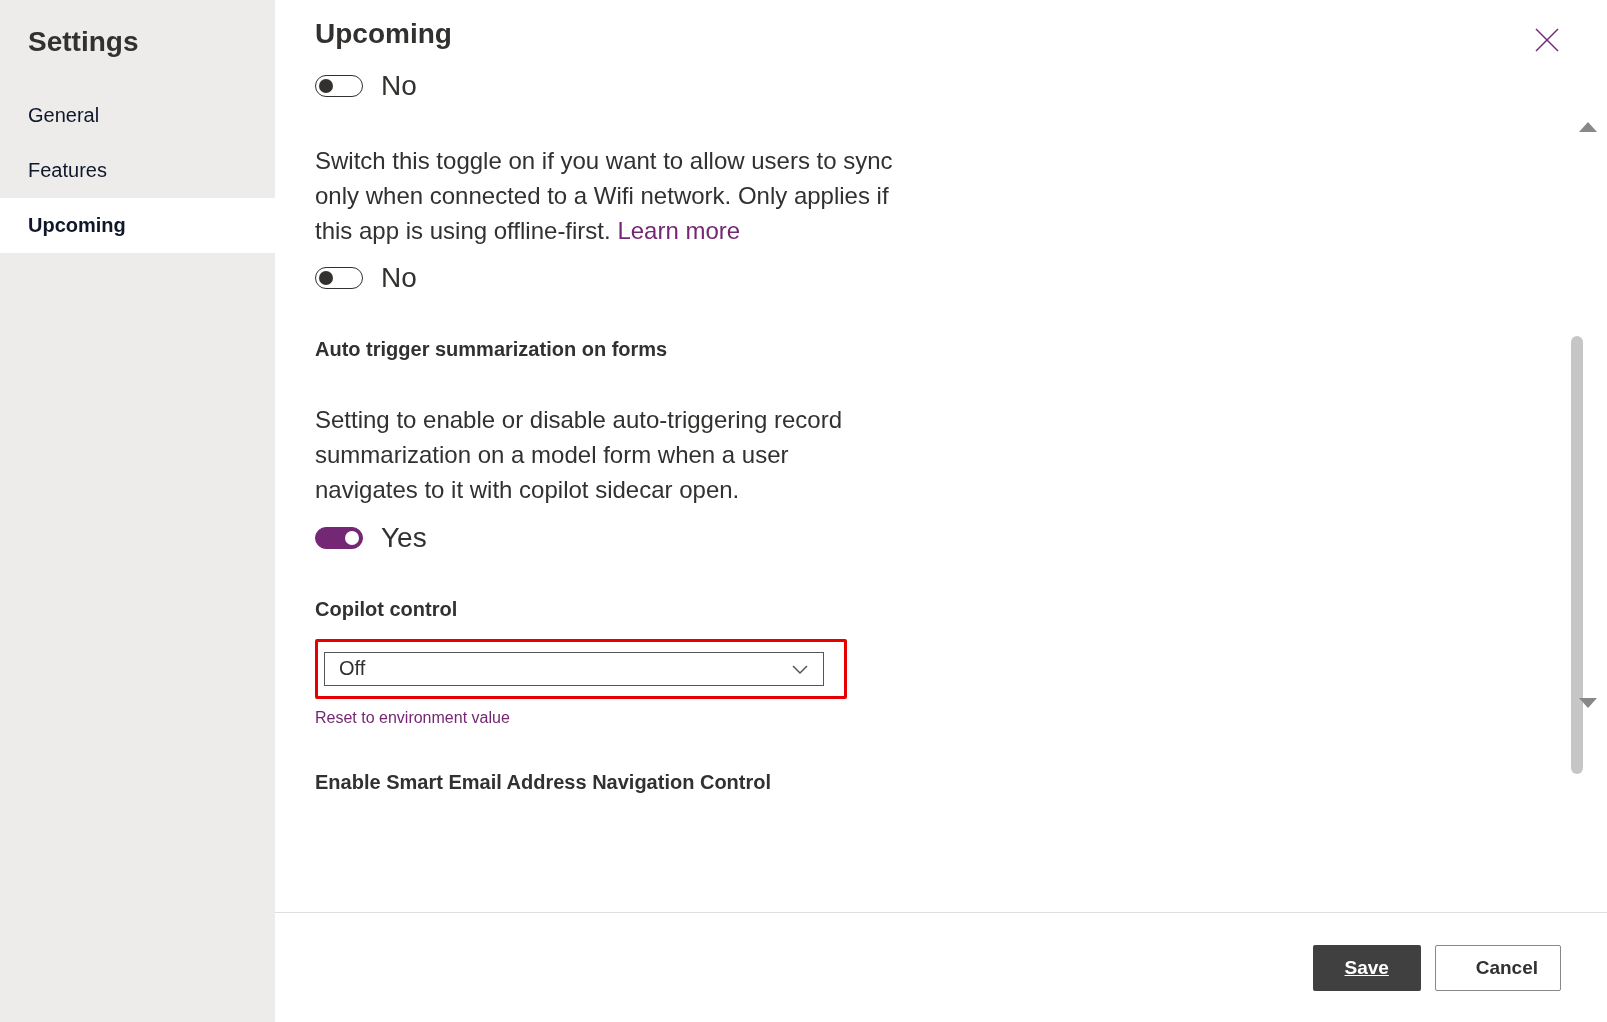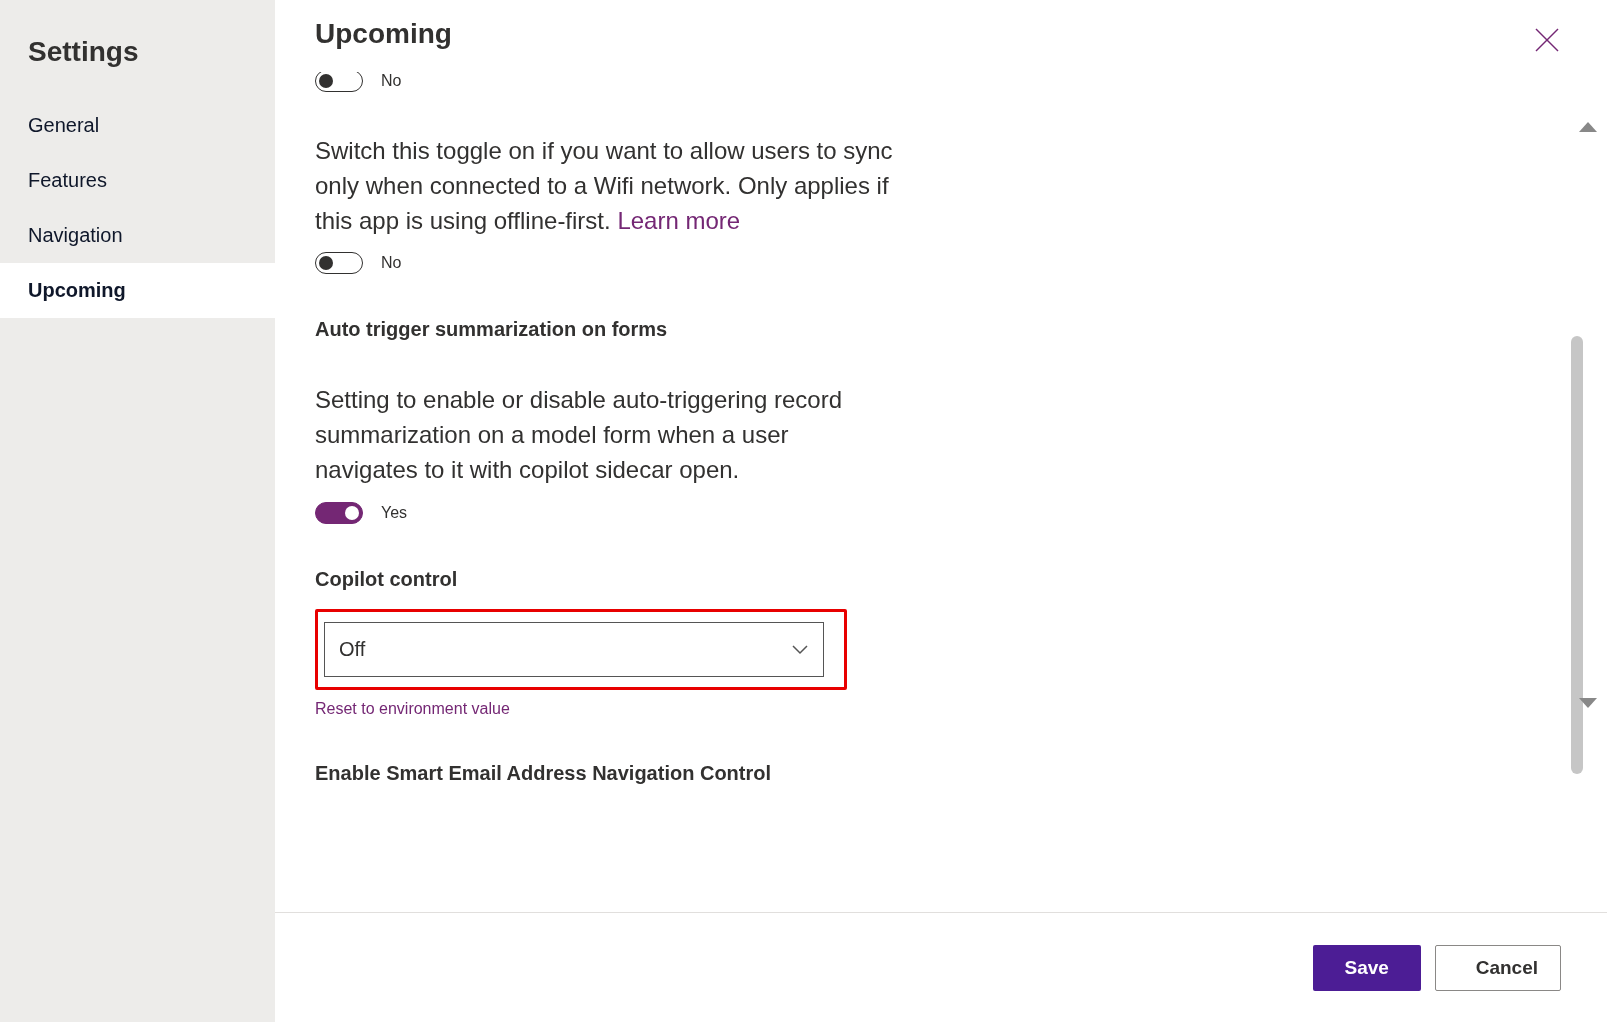--- a/index.html
+++ b/index.html
@@ -3,21 +3,21 @@
 <meta charset="utf-8">
 <style>
   * { box-sizing: border-box; margin: 0; padding: 0; }
   html, body { height: 100%; font-family: "Segoe UI", Arial, sans-serif; color: #323130; }
   body { display: flex; width: 1607px; height: 1022px; overflow: hidden; background: #fff; }
 
   
   .sidebar {
     width: 275px;
     background: #edecea;
-    padding-top: 28px;
+    padding-top: 18px;
     flex-shrink: 0;
   }
   .sidebar-title {
     font-size: 28px;
     font-weight: 600;
     padding: 8px 28px 30px 28px;
   }
   .sidebar-item {
     font-size: 20px;
     padding: 16px 28px;
@@ -107,35 +107,35 @@
     background: #742774;
     border: 1px solid #742774;
   }
   .toggle.on .knob {
     position: absolute;
     right: 3px; top: 3px;
     width: 14px; height: 14px;
     border-radius: 50%;
     background: #fff;
   }
-  .toggle-label { font-size: 16px; }
+  .toggle-label { font-size: 28px; }
 
   .select-wrap {
     margin-top: 18px;
     position: relative;
   }
   .highlight-box {
     border: 3px solid #e80000;
     padding: 10px 6px;
     width: 532px;
     border-radius: 2px;
   }
   .select {
     width: 500px;
-    height: 55px;
+    height: 34px;
     border: 1px solid #555;
     background: #fff;
     display: flex;
     align-items: center;
     justify-content: space-between;
     padding: 0 14px;
     font-size: 20px;
     cursor: pointer;
   }
   .chevron {
@@ -182,36 +182,33 @@
     min-width: 108px;
     padding: 0 22px;
     font-size: 19px;
     font-weight: 600;
     border-radius: 2px;
     cursor: pointer;
     display: inline-flex;
     align-items: center;
     justify-content: center;
   }
-  .btn.primary { background: #4c1d95; color: #fff; border: none; }
+  .btn.primary { background: #404040; color: #fff; border: none; text-decoration: underline; }
   .btn.secondary { background: #fff; color: #323130; border: 1px solid #8a8886; padding-left: 40px; }
 </style>
 </head>
 <body>
 
 <nav class="sidebar">
   <div class="sidebar-title">Settings</div>
   <div class="sidebar-item">
     <span>General</span>
   </div>
   <div class="sidebar-item">
     <span>Features</span>
-  </div>
-  <div class="sidebar-item">
-    <span>Navigation</span>
   </div>
   <div class="sidebar-item active">
     <span>Upcoming</span>
   </div>
 </nav>
 
 <div class="main">
   <div class="header">
     <h1 class="page-title">Upcoming</h1>
     <div class="close-btn">

